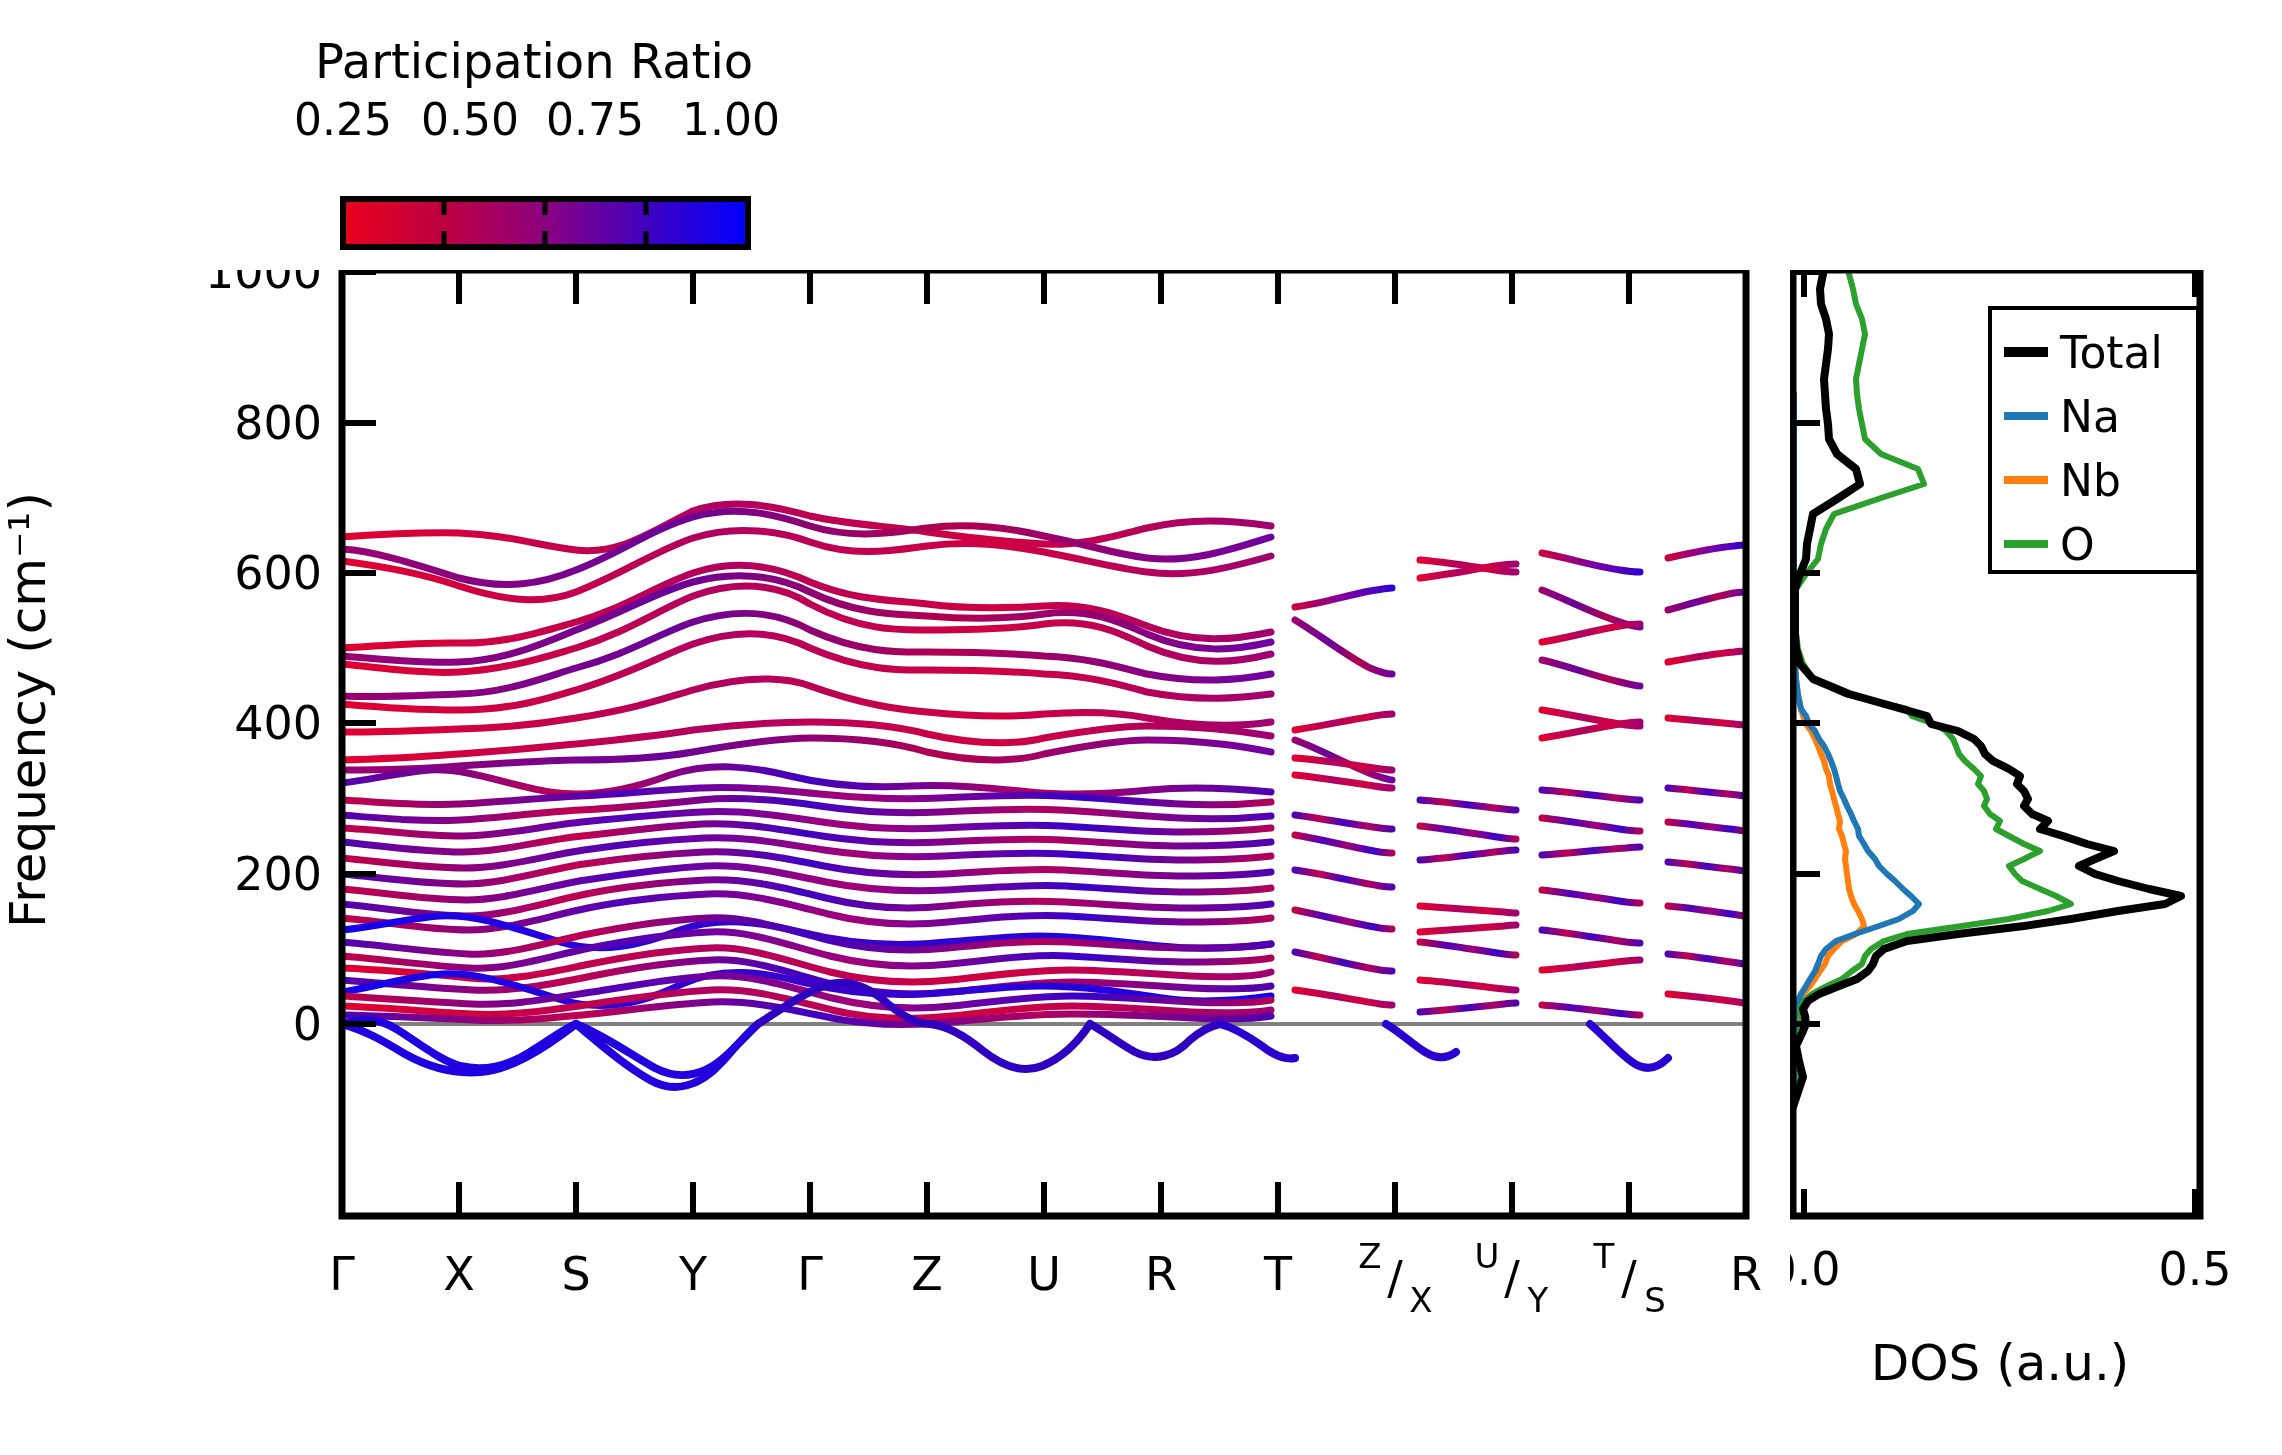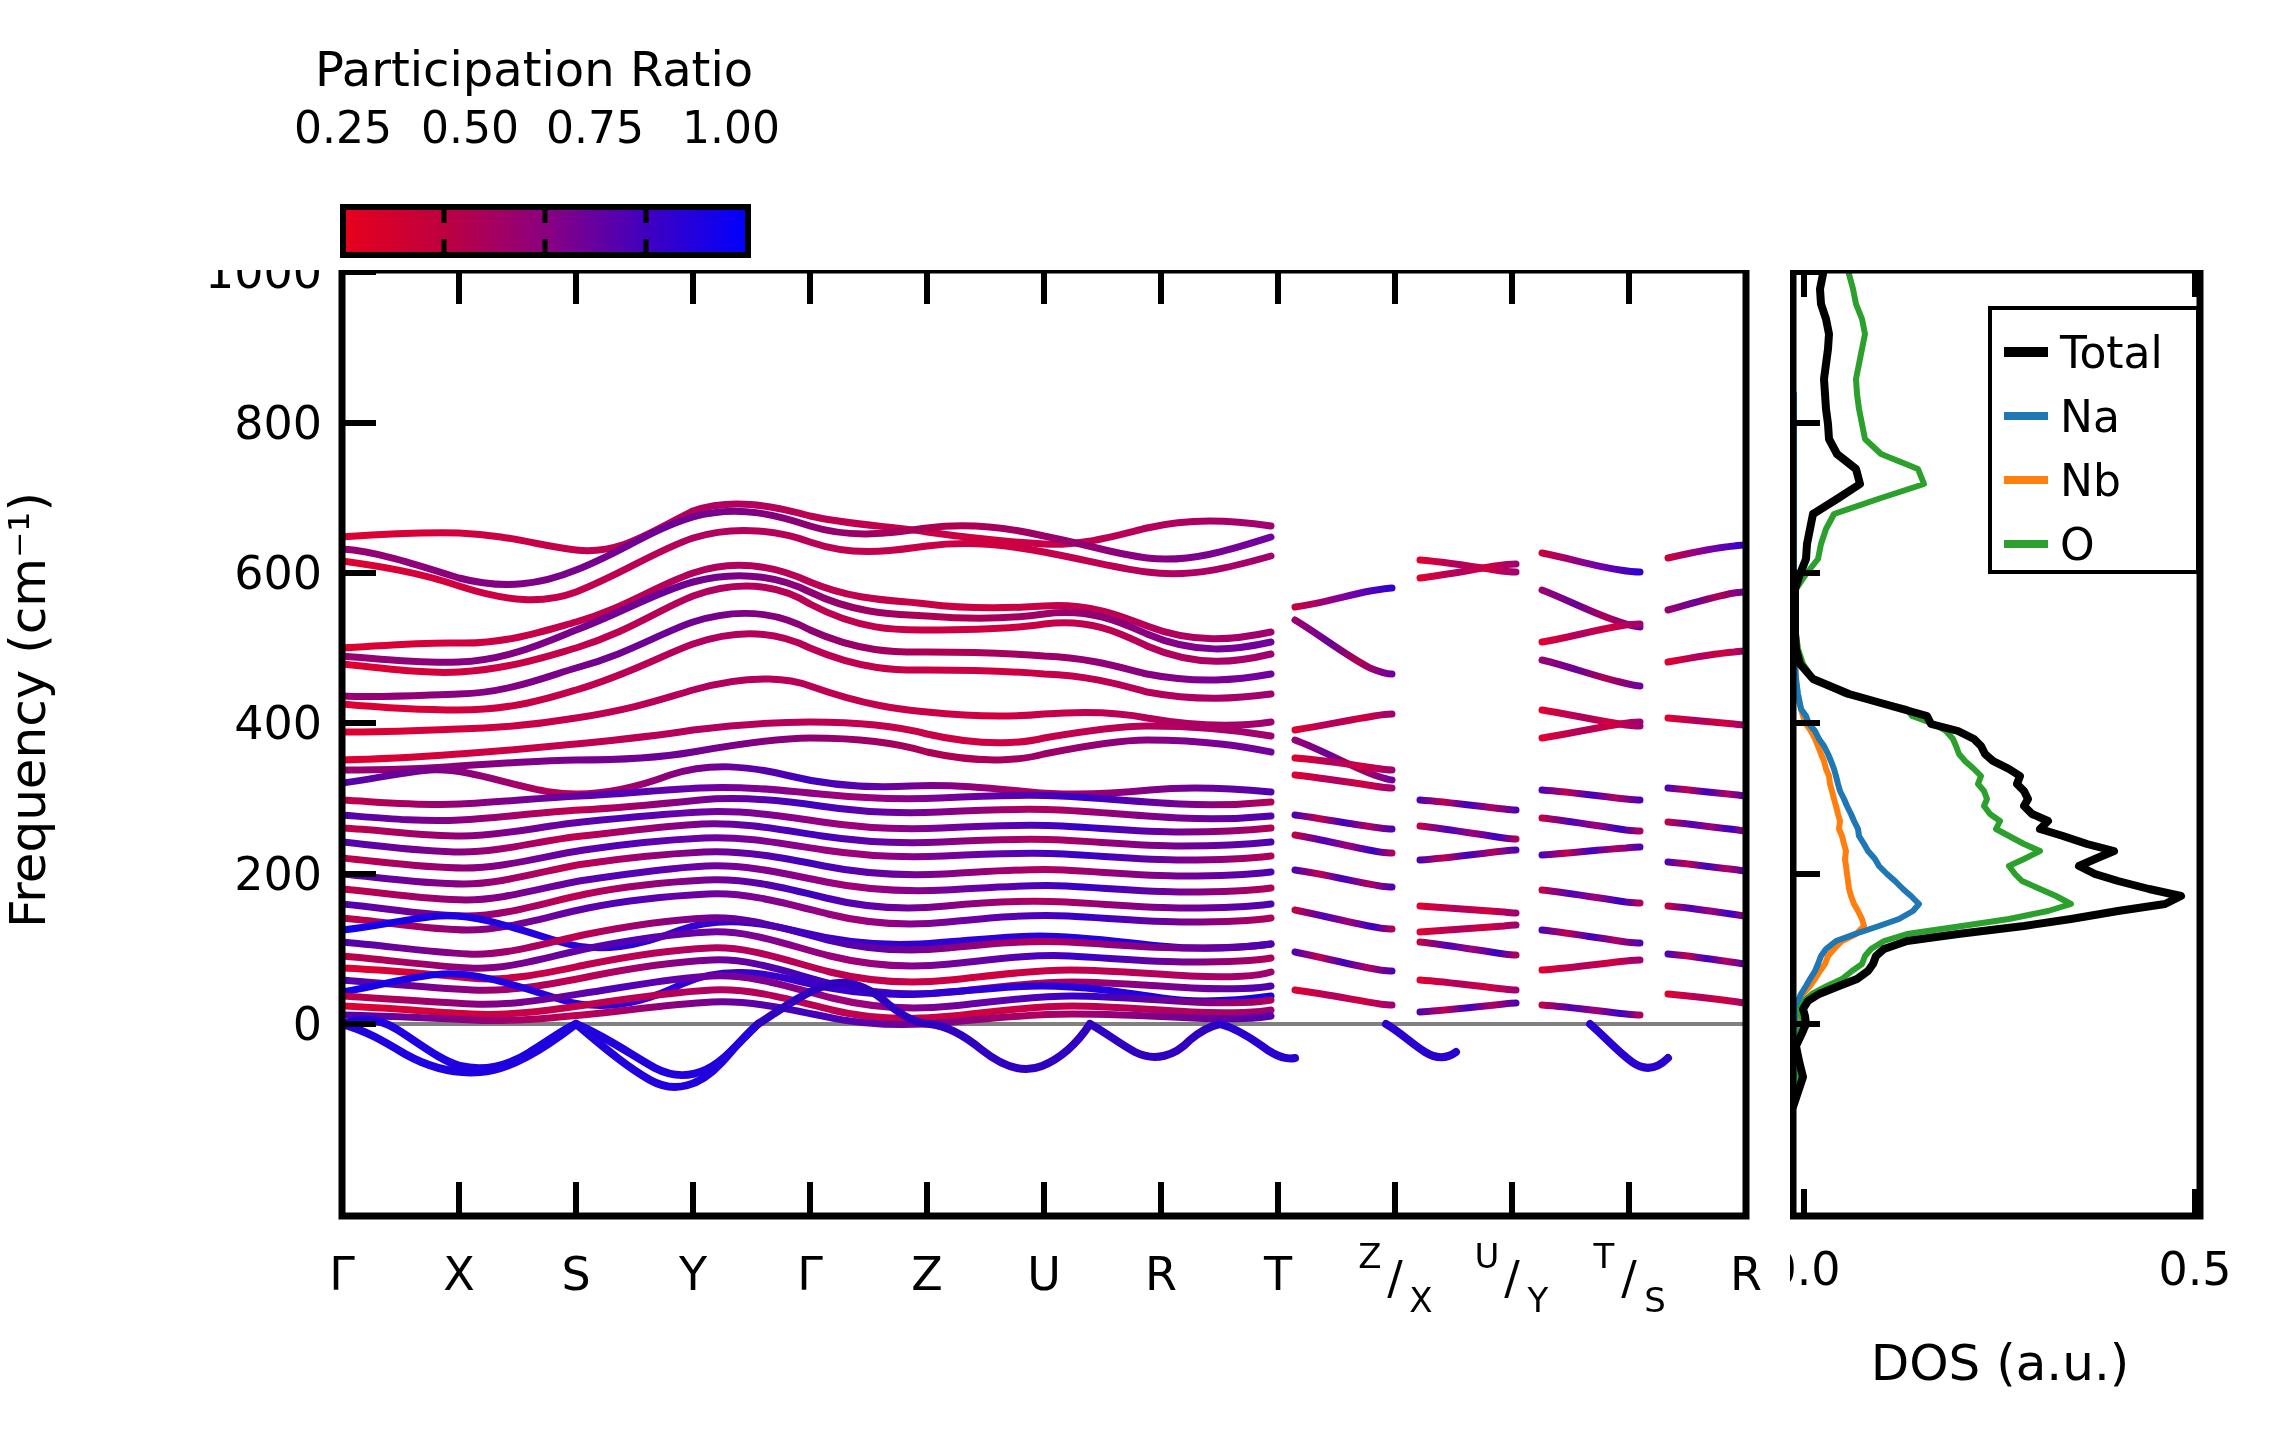--- a/index.html
+++ b/index.html
@@ -10,21 +10,21 @@
   text{font-family:"DejaVu Sans","Liberation Sans",sans-serif;fill:#000;}
   .tick-lbl{font-size:46px;}
   .axis-lbl{font-size:50px;}
   .cb-title{font-size:48px;}
   .cb-tick{font-size:44px;}
   .leg-lbl{font-size:44px;}
 </style>
 </head>
 <body>
 
-<div class="abs" style="left:0;top:8px;width:1100px;height:270px;">
+<div class="abs" style="left:0;top:0;width:1100px;height:270px;">
   <svg width="1100" height="270">
     <defs>
       <linearGradient id="prGrad" x1="0" y1="0" x2="1" y2="0">
         <stop offset="0%" stop-color="#e8001c"></stop>
         <stop offset="25%" stop-color="#bd0040"></stop>
         <stop offset="50%" stop-color="#8b0080"></stop>
         <stop offset="75%" stop-color="#4000c0"></stop>
         <stop offset="100%" stop-color="#0000ff"></stop>
       </linearGradient>
     </defs>

